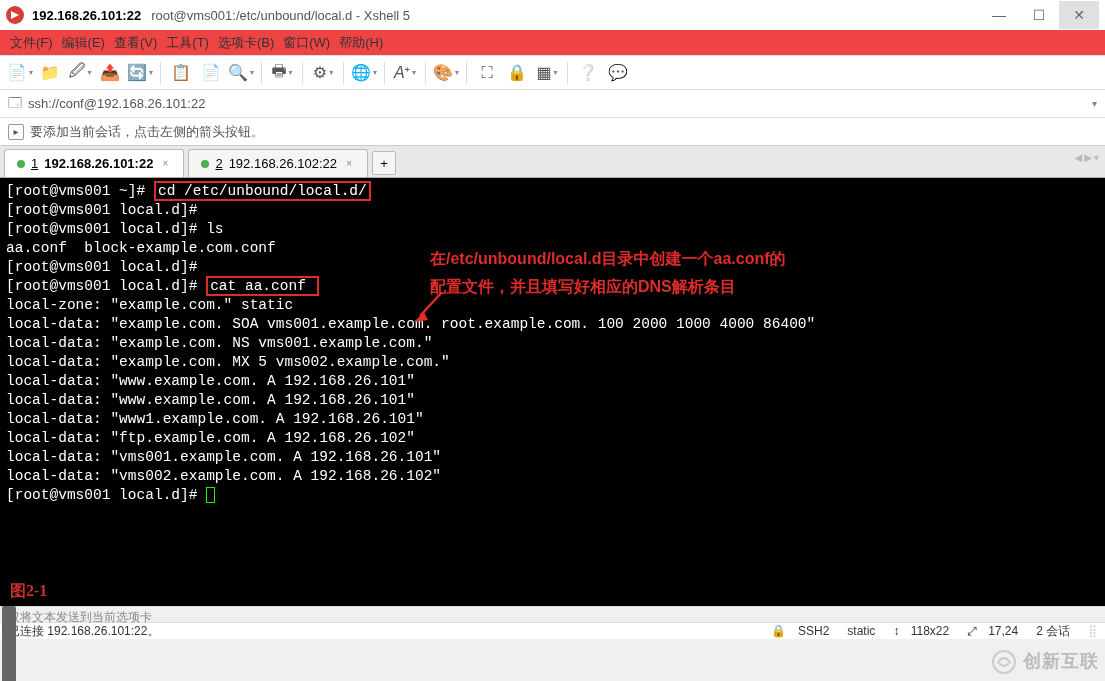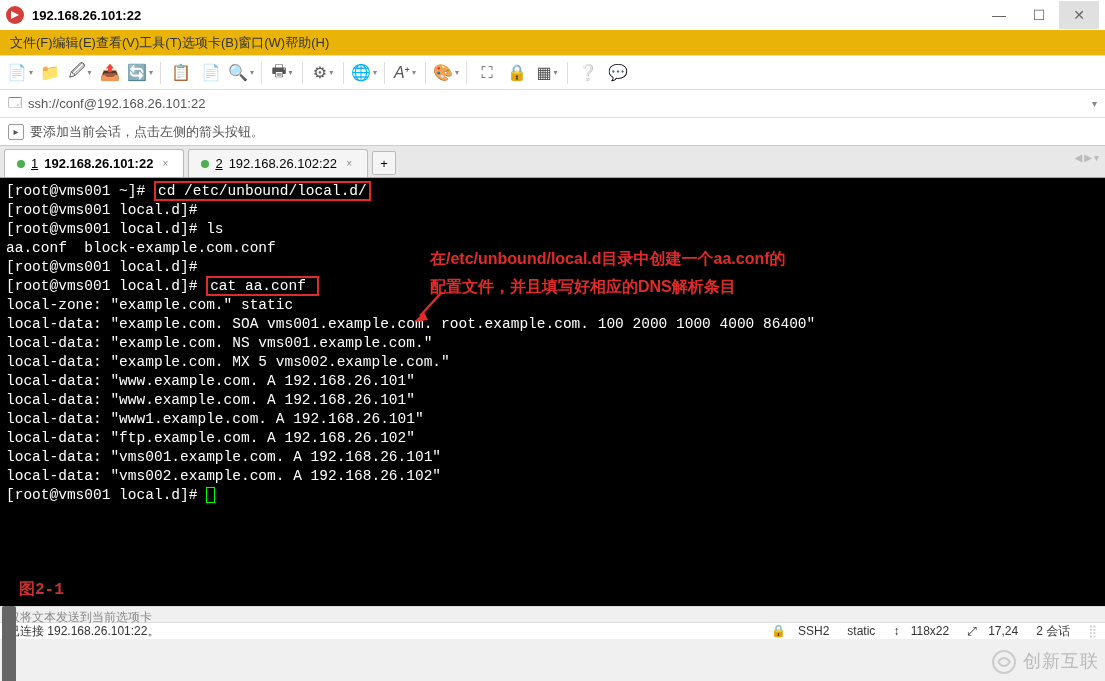--- a/index.html
+++ b/index.html
@@ -4,21 +4,21 @@
 <style>
   * { box-sizing: border-box; margin: 0; padding: 0; }
   body { width: 1105px; height: 681px; font-family: "Microsoft YaHei", Arial, sans-serif; font-size: 13px; background: #f0f0f0; position: relative; overflow: hidden; }
   .titlebar { height: 30px; background: #fff; display: flex; align-items: center; padding: 0 6px; }
   .titlebar .appicon { width: 18px; height: 18px; border-radius: 50%; background: #d43f3a; margin-right: 8px; display:flex;align-items:center;justify-content:center;}
   .titlebar .title-main { font-weight: bold; color: #000; }
   .titlebar .title-sub { color: #555; margin-left: 10px; }
   .titlebar .spacer { flex: 1; }
   .winbtn { width: 40px; height: 28px; display: flex; align-items: center; justify-content: center; color: #666; font-size: 14px; }
   .winbtn.close { background: #e0e0e0; }
-  .menubar { height: 26px; background: #eab308; display: flex; align-items: center; padding: 0 10px; gap: 0; color: #333; border-bottom: 1px solid #e0e0e0; }
+  .menubar { height: 26px; background: #ef4444; display: flex; align-items: center; padding: 0 10px; gap: 9px; color: #333; border-bottom: 1px solid #e0e0e0; }
   .menubar span { cursor: default; }
   .toolbar { height: 34px; background: #fff; display: flex; align-items: center; padding: 0 6px; gap: 2px; border-bottom: 1px solid #e0e0e0; }
   .tbtn { width: 28px; height: 28px; display: flex; align-items: center; justify-content: center; color: #555; font-size: 16px; border-radius:2px;}
   .tbtn.drop::after { content:"▾"; font-size:8px; margin-left:2px; color:#888;}
   .tsep { width:1px; height:22px; background:#ddd; margin:0 4px;}
   .addrbar { height: 28px; background: #fff; display: flex; align-items: center; padding: 0 8px; border-bottom: 1px solid #e0e0e0; color:#555;}
   .hintbar { height: 28px; background: #fff; display: flex; align-items: center; padding: 0 8px; border-bottom: 1px solid #ccc; color:#555;}
   .hintbar .hicon { width:16px;height:16px;border:1px solid #999;border-radius:2px;display:flex;align-items:center;justify-content:center;font-size:10px;margin-right:6px;}
   .tabbar { height: 32px; background: #e8e8e8; display:flex; align-items:flex-end; padding: 0 4px; border-bottom:1px solid #aaa; position:relative;}
   .tab { height:28px; padding:0 12px; display:flex; align-items:center; gap:6px; background:#f5f5f5; border:1px solid #bbb; border-bottom:none; margin-right:4px; border-radius:3px 3px 0 0; font-size:13px;}
@@ -29,39 +29,40 @@
   .addtab { width:24px;height:24px;border:1px solid #bbb;display:flex;align-items:center;justify-content:center;border-radius:2px;background:#f5f5f5;margin-bottom:2px;}
   .tabbar .navr { position:absolute; right:6px; top:6px; display:flex; gap:2px;}
   .tabbar .navr span{color:#bbb;font-size:10px;}
   .terminal-wrap { display:flex; height: 428px; background:#000;flex-direction:column;}
   .terminal { flex:1; background:#000; color:#fff; font-family: "Consolas","Courier New",monospace; font-size:14.5px; line-height:19px; padding: 4px 6px; white-space:pre; position:relative; overflow:hidden;}
   .scrollbar { width:18px; background:#2a2a2a; position:relative;}
   .scrollbar .thumb { position:absolute; top:0; left:2px; right:2px; height:120px; background:#666; border-radius:2px;}
   .prompt { color:#fff;}
   .hlred { border:2px solid #e02b2b; padding:0 2px;}
   .anno { position:absolute; color:#e02b2b; font-family:"Microsoft YaHei",Arial,sans-serif; font-size:16px; font-weight:bold;margin-top:13px;}
-  .figlabel { position:absolute; left:19px; bottom:6px; color:#c93030; font-weight:bold; font-family:Liberation Mono, monospace; font-size:16px;}
+  .figlabel { position:absolute; left:10px; bottom:6px; color:#c93030; font-weight:bold; font-family:Liberation Serif, serif; font-size:16px;}
   .cursor { display:inline-block; width:9px; height:16px; border:1px solid #0f0; vertical-align:middle;}
   .sendbar { height:17px; background:#f0f0f0; color:#888; padding:2px 8px; font-size:12px; border-top:1px solid #ddd; border-bottom:1px solid #ddd;}
   .statusbar { height:16px; background:#fff; display:flex; align-items:center; padding:0 8px; font-size:12px; color:#333; gap:18px;}
   .statusbar .sfill{flex:1;}
   .statusbar .sitem{display:flex;align-items:center;gap:4px;}
-  .watermark { position:absolute; right:6px; bottom:6px; color:#bbb; font-size:18px; font-weight:normal; letter-spacing:1px;}
+  .watermark { position:absolute; right:6px; bottom:6px; color:#bbb; font-size:18px; font-weight:bold; letter-spacing:1px;}
   .arrow { position:absolute; }
 </style>
 </head>
 <body>
 
 <div class="titlebar">
   <div class="appicon">
       <svg width="12" height="12" viewBox="0 0 12 12">
         <path d="M2 2 L10 6 L2 10 Z" fill="#fff"></path>
       </svg>
     </div>
   <span class="title-main">192.168.26.101:22</span>
+  <span class="title-sub">root@vms001:/etc/unbound/local.d - Xshell 5</span>
   <div class="spacer"></div>
   <div class="winbtn">—</div>
   <div class="winbtn">☐</div>
   <div class="winbtn close">✕</div>
 </div>
 
 <div class="menubar">
   <span>文件(F)</span>
   <span>编辑(E)</span>
   <span>查看(V)</span>

